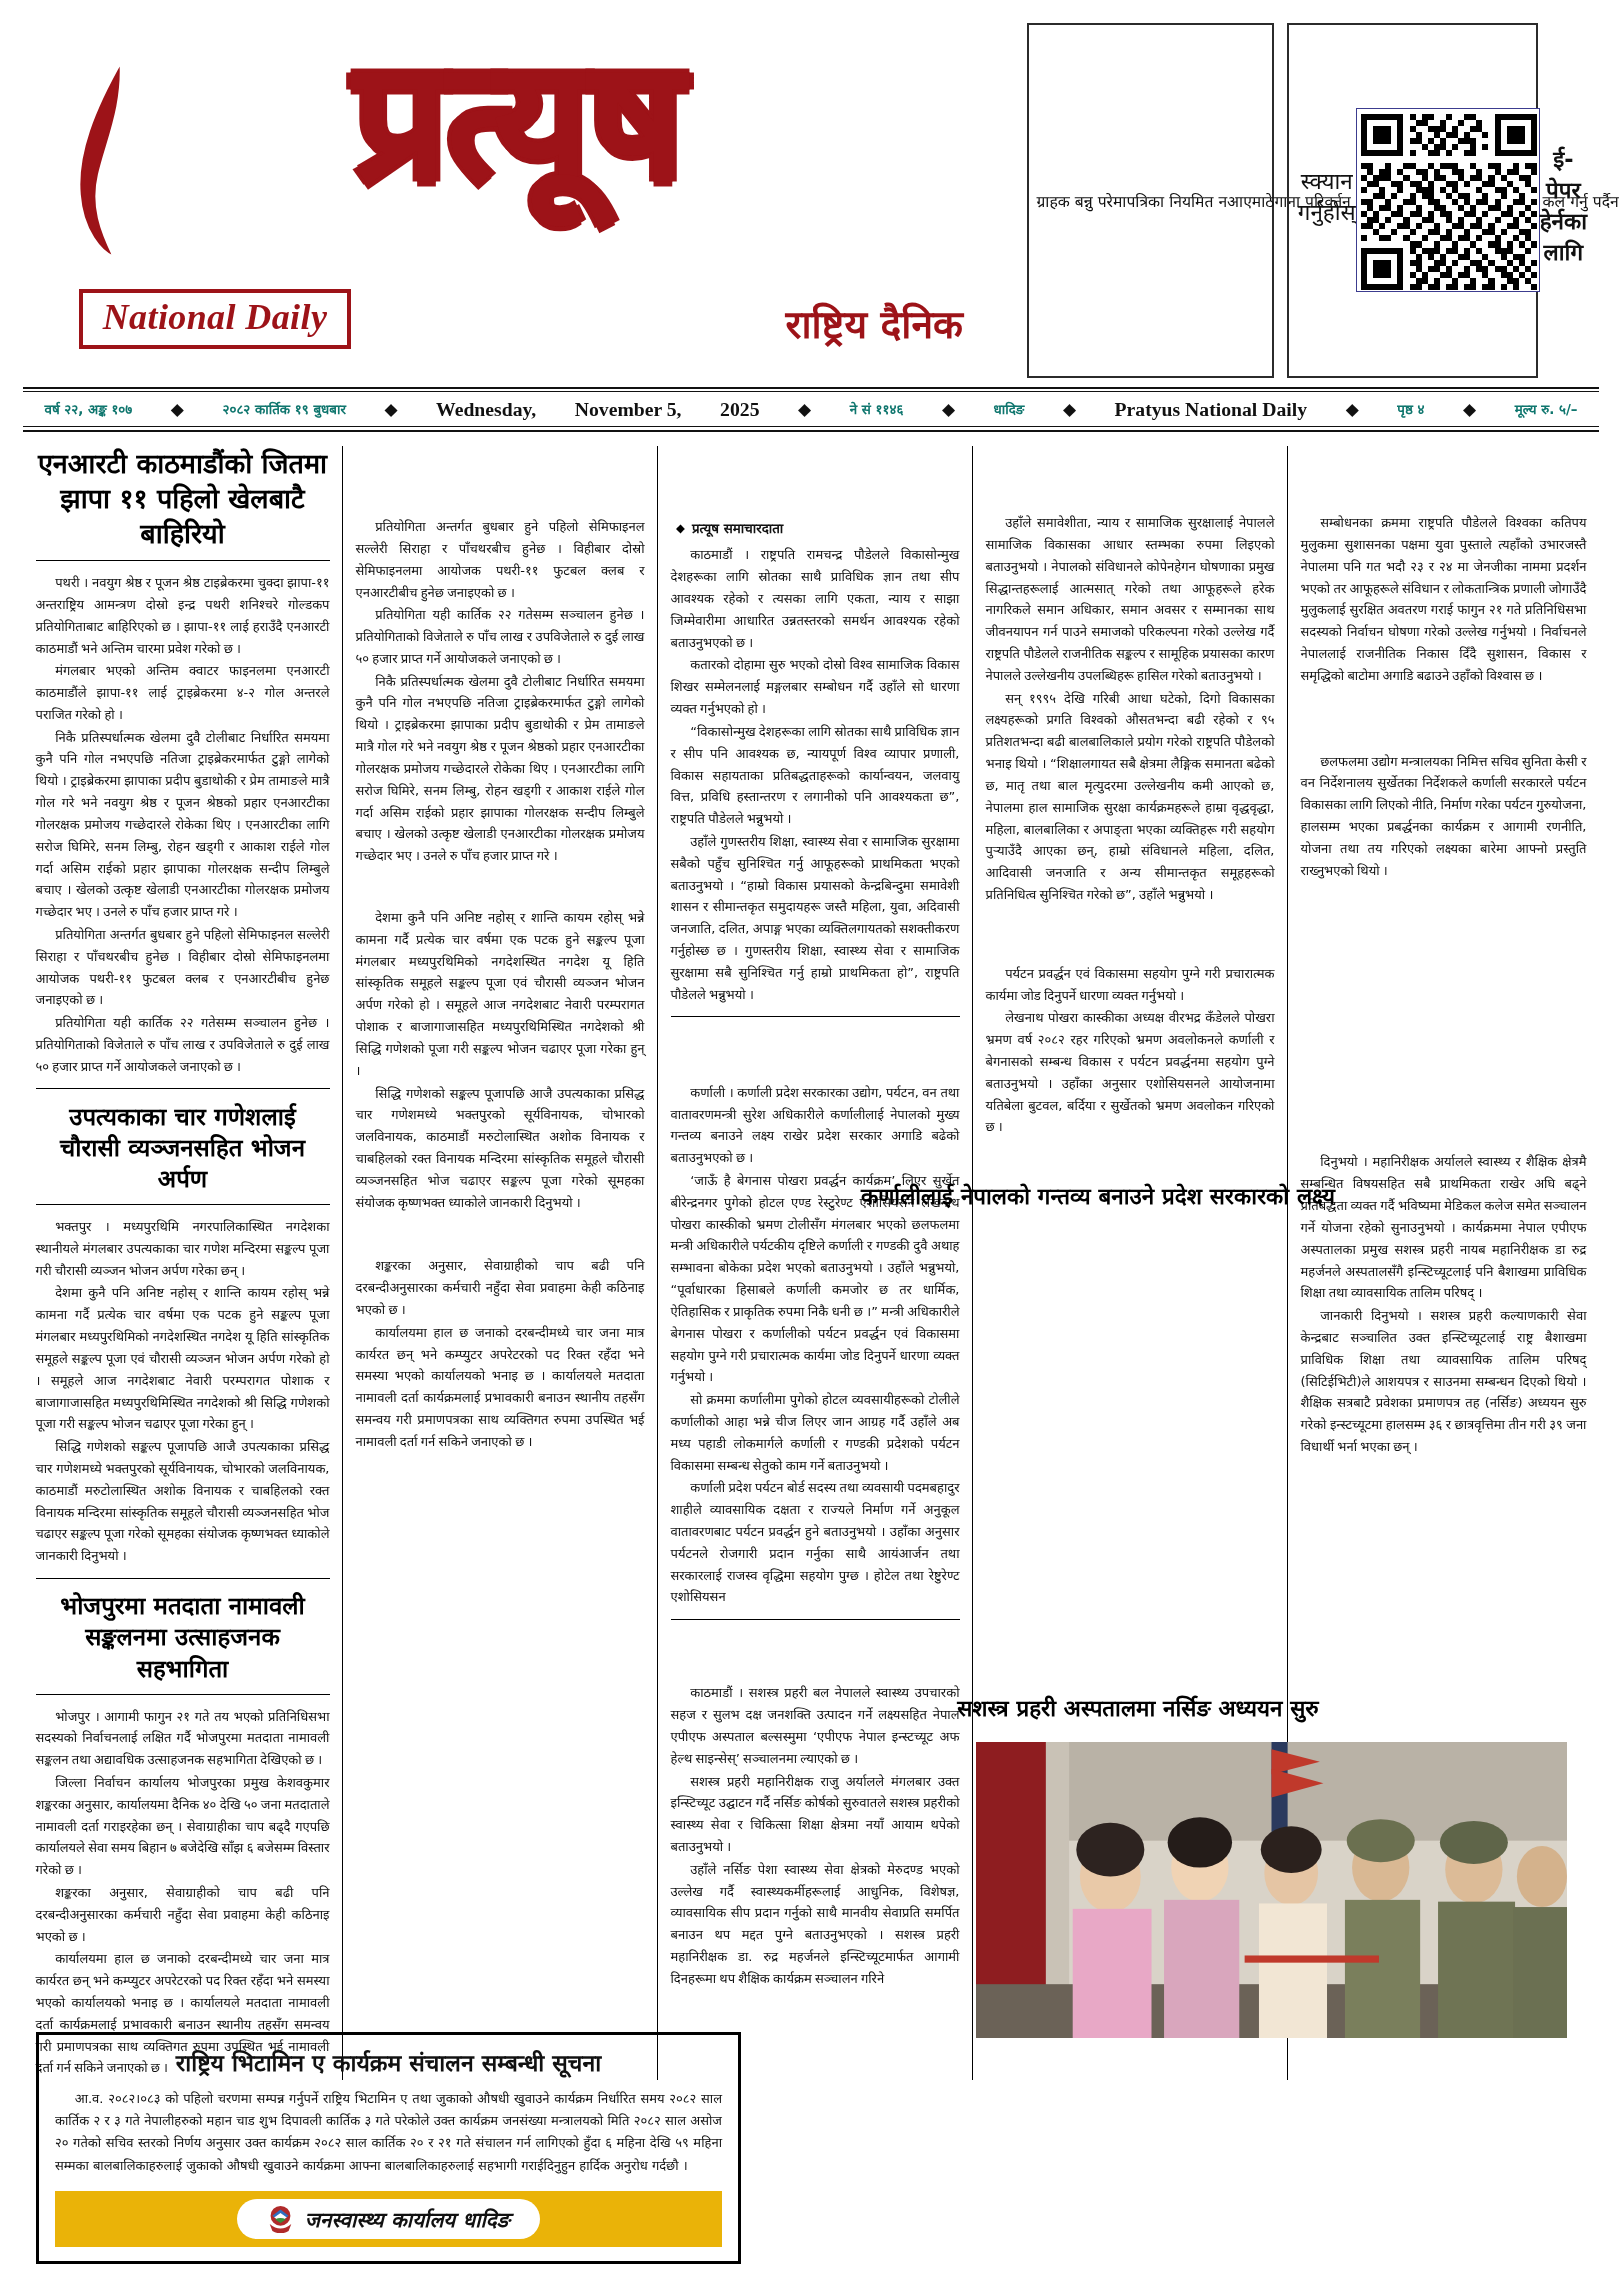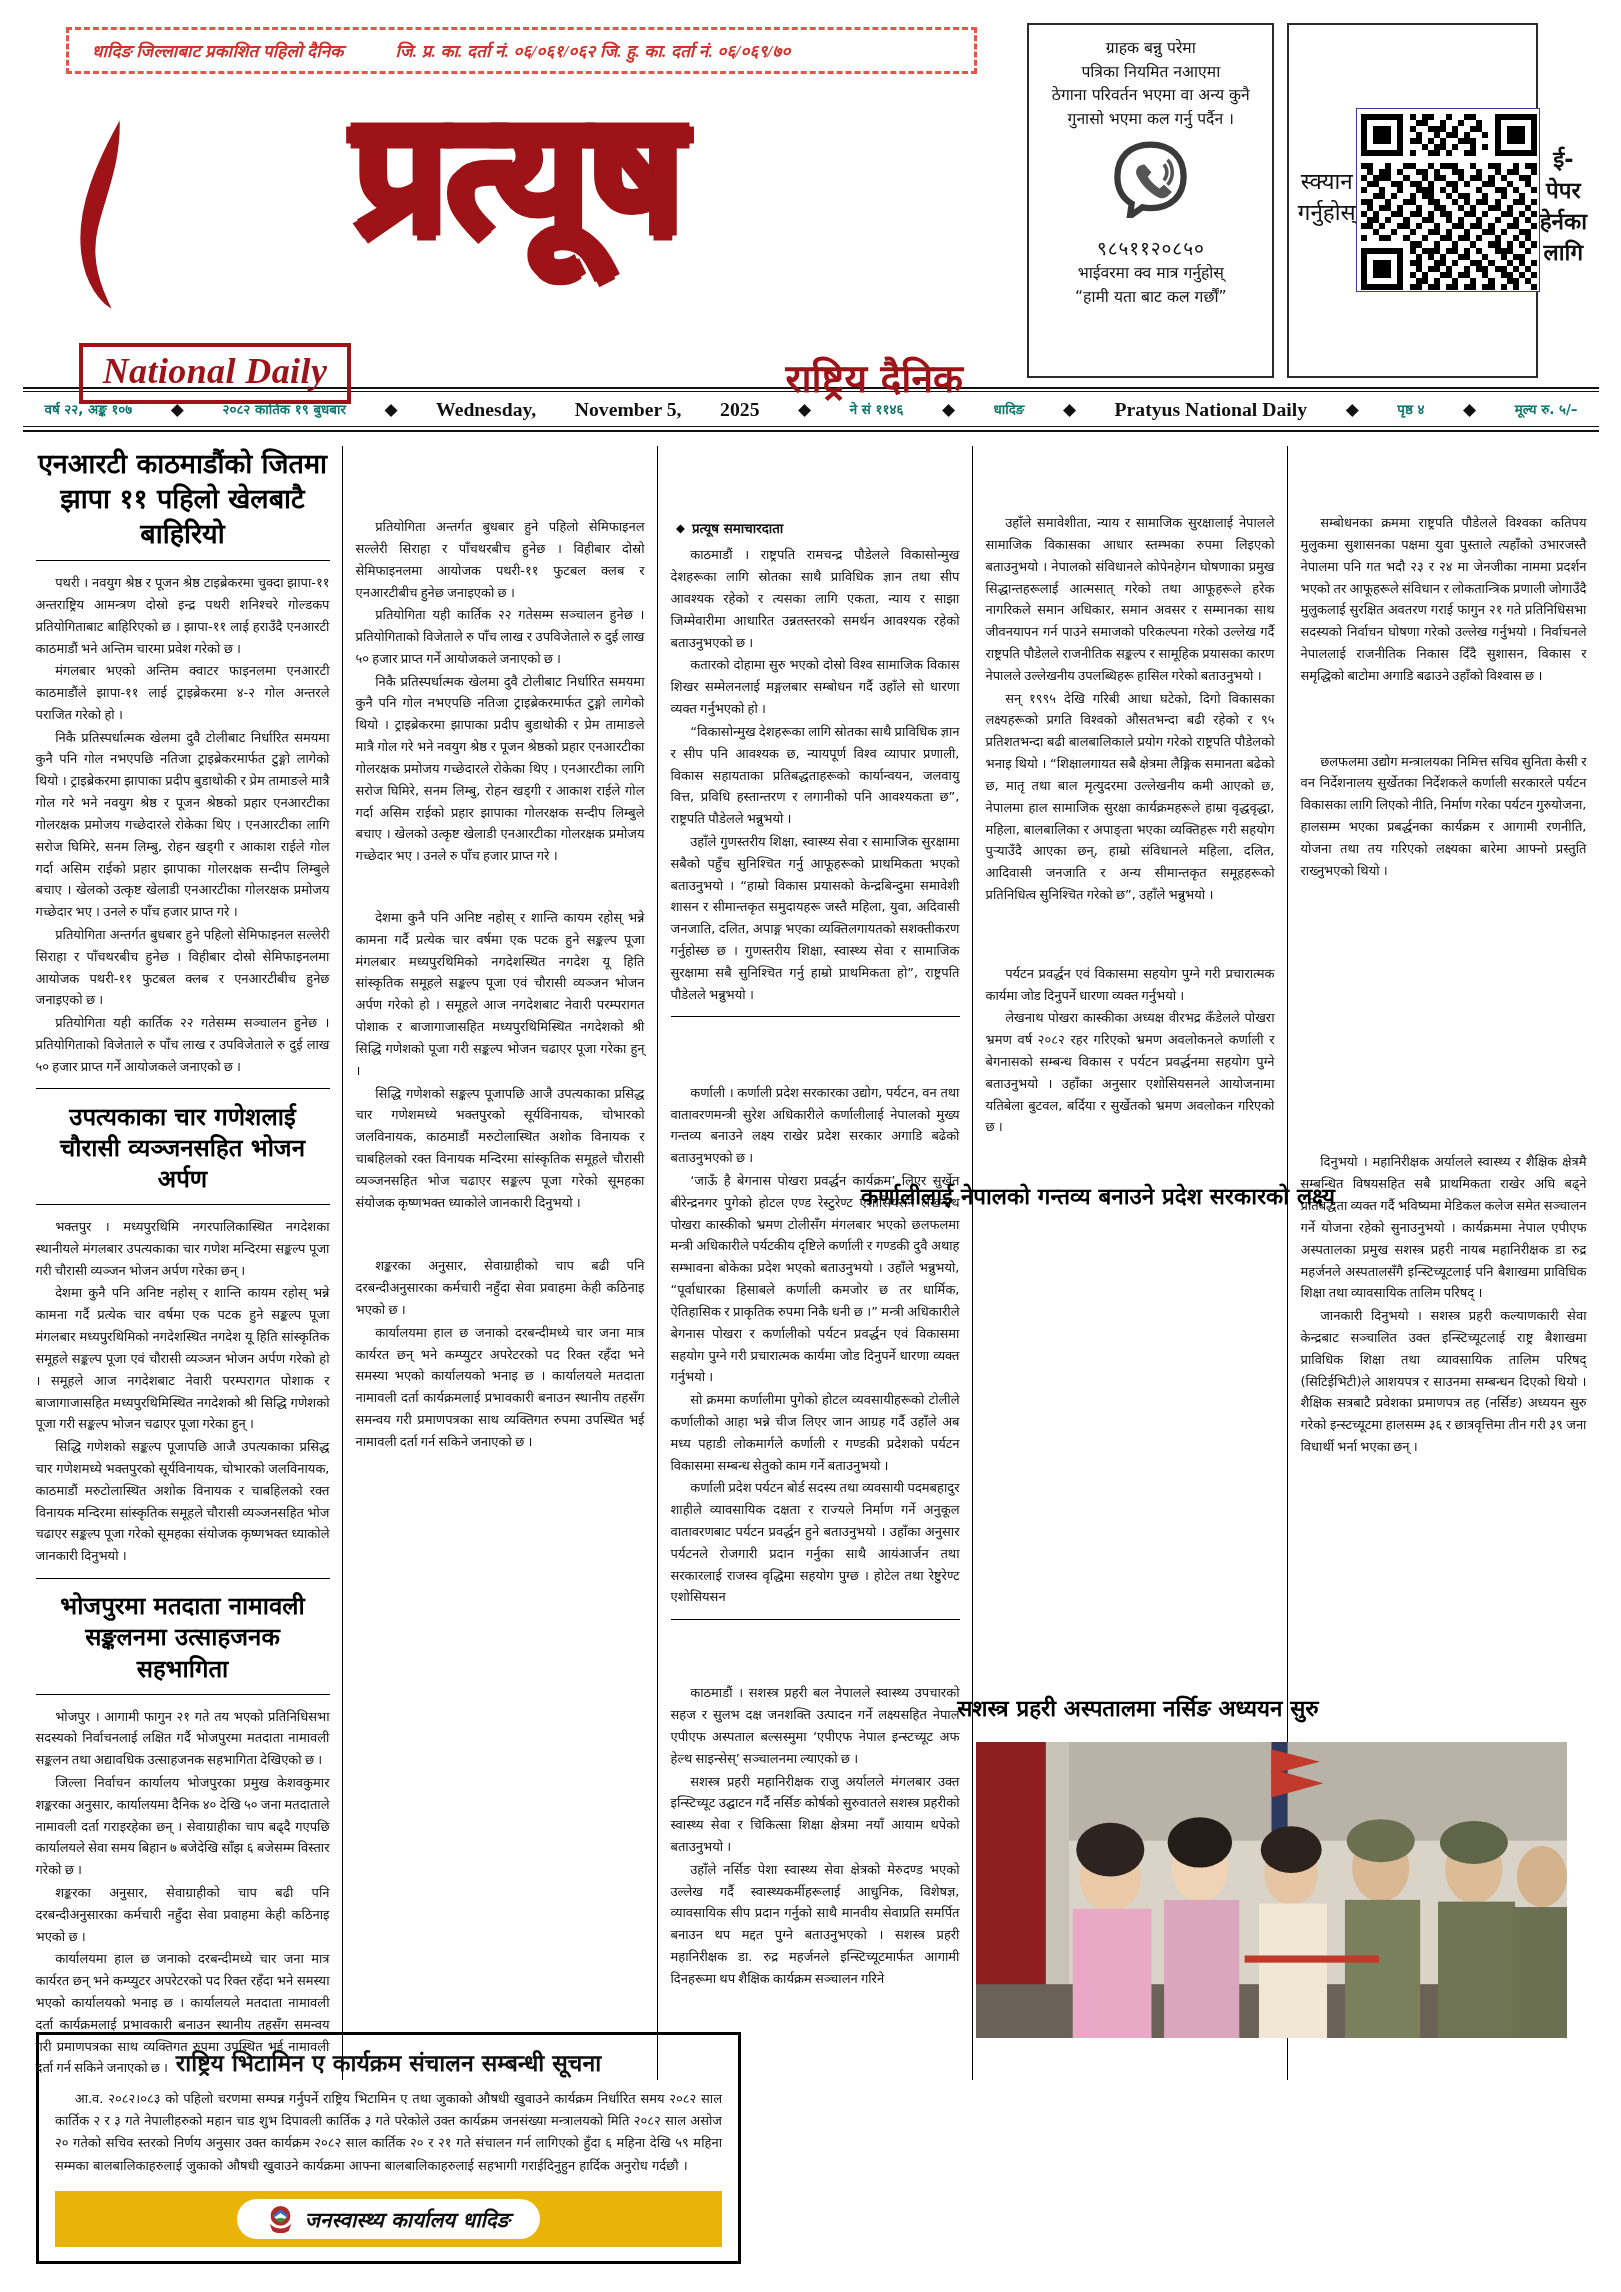--- a/index.html
+++ b/index.html
@@ -79,21 +79,21 @@
     padding-bottom:5.4px;
   }
 
   
   .subbox {
     border:2.7px solid #2b2b2b;
     width:247px;
     padding:10.7px 7.2px 9px;
     text-align:center;
     font-family:"DejaVu Sans",sans-serif;
-    display:flex; flex-direction:column; align-items:center;
+    display:flex; flex-direction:row; align-items:center;
   }
   .subbox .ln { font-size:15.7px; line-height:1.5; white-space:nowrap;}
   .viber { margin:10.7px 0 12.5px; }
   .phone-no { font-size:19px; letter-spacing:0.9px; margin-top:1.8px;}
   .sb2 { border:2.7px solid #2b2b2b; width:251px; padding:10.7px 9px 10.7px; text-align:center;
          font-family:"DejaVu Sans",sans-serif; display:flex; flex-direction:row; align-items:center;}
   .sb2 .t { font-size:22.4px; margin-bottom:9px;}
   .sb2 .b { font-size:22.4px; font-weight:bold; margin-top:9px;}
   .qr { width:184px; height:184px; border:1.8px solid #3c3c8f; background:#fff; padding:4.5px;}
   .qr svg { display:block; }
@@ -187,24 +187,20 @@
   .photo { width:100%; height:296px; margin:9px 0 7.2px; position:relative; overflow:hidden; border:0;}
 </style>
 </head>
 <body>
 
 <div class="page">
 
   <div class="masthead">
 
     <div class="mh-left">
-      <div class="regbar">
-        <span>धादिङ जिल्लाबाट प्रकाशित पहिलो दैनिक</span>
-        <span>जि. प्र. का. दर्ता नं. ०६/०६१/०६२ जि. हु. का. दर्ता नं. ०६/०६९/७०</span>
-      </div>
 
       <div class="logo-wrap">
         <svg class="flame" viewBox="0 0 96 230">
           <path d="M62 4 C30 60 10 110 14 156 C17 196 38 222 56 228 C40 196 30 168 38 134 C46 98 66 58 62 4 Z" fill="#9d1318" stroke="#fff" stroke-width="5"></path>
         </svg>
         <div class="logo-nep">प्रत्यूष</div>
       </div>
 
       <div class="logo-bottom">
         <div class="nd-box">National Daily</div>

